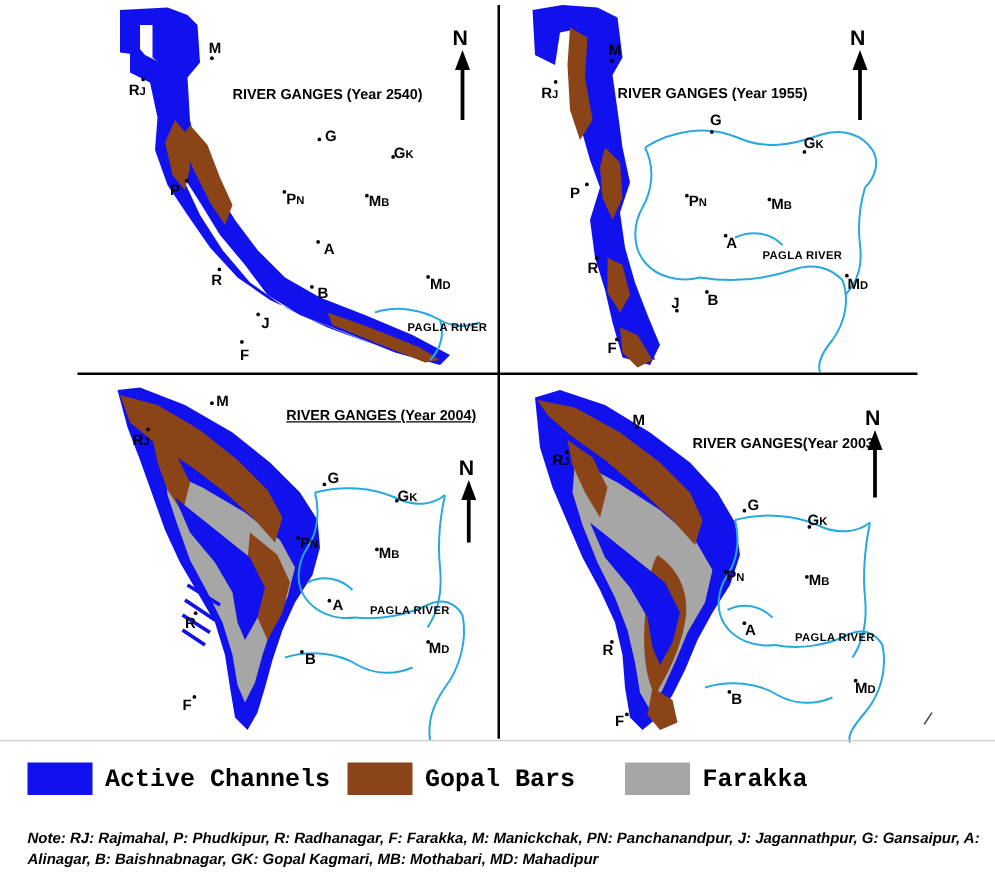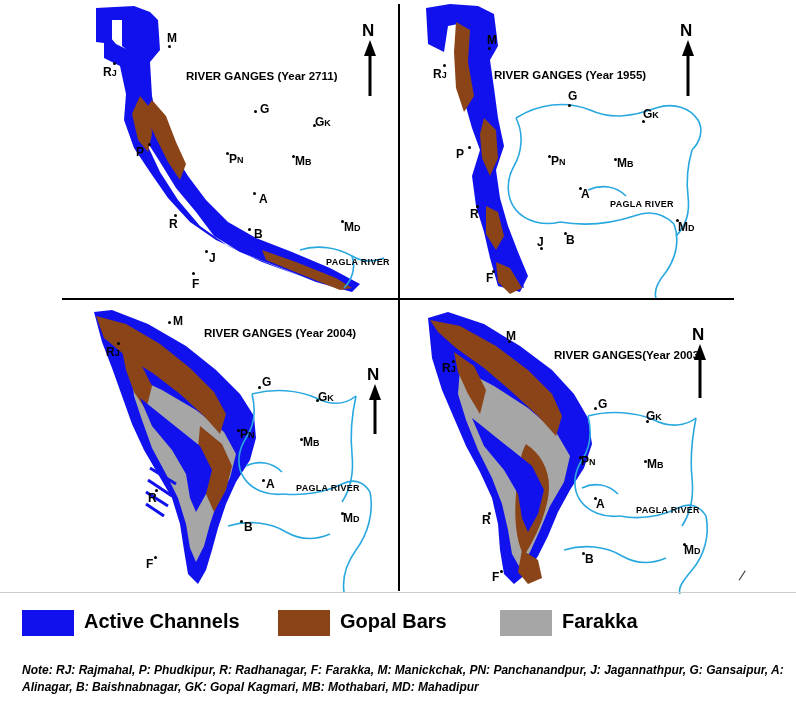--- a/index.html
+++ b/index.html
@@ -36,21 +36,21 @@
   .site .sub{font-size:9px;}
   .dot{position:absolute;width:3px;height:3px;background:#000;border-radius:50%;}
   .title{font-size:11.5px;font-weight:bold;}
   .pagla{font-size:9px;font-weight:bold;letter-spacing:.3px;}
   .north{font-size:17px;font-weight:bold;}
 
   
   .legend{
     position:absolute;left:0;top:596px;width:796px;height:60px;
   }
-  .lgrow{position:absolute;top:14px;display:flex;align-items:flex-start;}
+  .lgrow{position:absolute;top:14px;display:flex;align-items:flex-end;font-family:Liberation Mono, monospace;}
   .sw{width:52px;height:26px;display:inline-block;}
   .lgtext{font-size:20px;font-weight:bold;margin-left:10px;color:#000;}
   .lg1{left:22px;}
   .lg2{left:278px;}
   .lg3{left:500px;}
   .lgsep{position:absolute;left:0;top:592px;width:796px;height:1px;background:#cdcdcd;}
 
   .note{
     position:absolute;left:22px;top:662px;width:784px;
     font-size:12px;font-style:italic;font-weight:bold;
@@ -84,21 +84,21 @@
                L266,260 Z" fill="#8a4418"></path>
 
       <path d="M300,250 C318,244 338,248 352,256 C362,262 374,262 384,258" fill="none" stroke="#29a8df" stroke-width="1.6"></path>
       <path d="M352,256 C356,268 352,280 344,288" fill="none" stroke="#29a8df" stroke-width="1.6"></path>
 
       <g>
         <line x1="370" y1="96" x2="370" y2="50" stroke="#000" stroke-width="3"></line>
         <polygon points="370,40 364,56 376,56" fill="#000"></polygon>
       </g>
     </svg>
-    <div class="lbl title" style="left:186px;top:71px;">RIVER GANGES (Year 2711)</div>
+    <div class="lbl title" style="left:186px;top:71px;">RIVER GANGES (Year 2540)</div>
     <div class="lbl pagla" style="left:326px;top:258px;">PAGLA RIVER</div>
     <div class="lbl north" style="left:362px;top:22px;">N</div>
 
     <div class="dot" style="left:168px;top:45px;"></div>
     <div class="lbl site" style="left:167px;top:32px;"><span>M</span></div>
     <div class="dot" style="left:113px;top:62px;"></div>
     <div class="lbl site" style="left:103px;top:66px;"><span>R</span><span class="sub">J</span></div>
     <div class="dot" style="left:254px;top:110px;"></div>
     <div class="lbl site" style="left:260px;top:103px;"><span>G</span></div>
     <div class="dot" style="left:313px;top:124px;"></div>
@@ -210,21 +210,21 @@
       <path d="M284,196 C304,198 326,194 342,186 C354,180 364,184 370,194" fill="none" stroke="#29a8df" stroke-width="1.6"></path>
       <path d="M356,98 C352,116 350,136 352,156 C354,176 350,192 342,204" fill="none" stroke="#29a8df" stroke-width="1.6"></path>
       <path d="M370,194 C374,214 368,236 356,252 C346,266 342,280 344,294" fill="none" stroke="#29a8df" stroke-width="1.6"></path>
       <path d="M246,168 C258,162 272,164 282,174" fill="none" stroke="#29a8df" stroke-width="1.6"></path>
       <path d="M228,228 C248,222 270,224 286,234 C300,242 316,242 330,236" fill="none" stroke="#29a8df" stroke-width="1.6"></path>
       <g>
         <line x1="375" y1="136" x2="375" y2="96" stroke="#000" stroke-width="3"></line>
         <polygon points="375,86 369,102 381,102" fill="#000"></polygon>
       </g>
     </svg>
-    <div class="lbl title" style="left:204px;top:30px;">RIVER GANGES   (Year 2004)</div>
+    <div class="lbl title" style="left:229px;top:30px;text-decoration:underline;">RIVER GANGES   (Year 2004)</div>
     <div class="lbl pagla" style="left:296px;top:186px;">PAGLA RIVER</div>
     <div class="lbl north" style="left:367px;top:68px;">N</div>
 
     <div class="dot" style="left:168px;top:23px;"></div>
     <div class="lbl site" style="left:173px;top:17px;"><span>M</span></div>
     <div class="dot" style="left:117px;top:44px;"></div>
     <div class="lbl site" style="left:106px;top:48px;"><span>R</span><span class="sub">J</span></div>
     <div class="dot" style="left:258px;top:88px;"></div>
     <div class="lbl site" style="left:262px;top:78px;"><span>G</span></div>
     <div class="dot" style="left:316px;top:101px;"></div>

